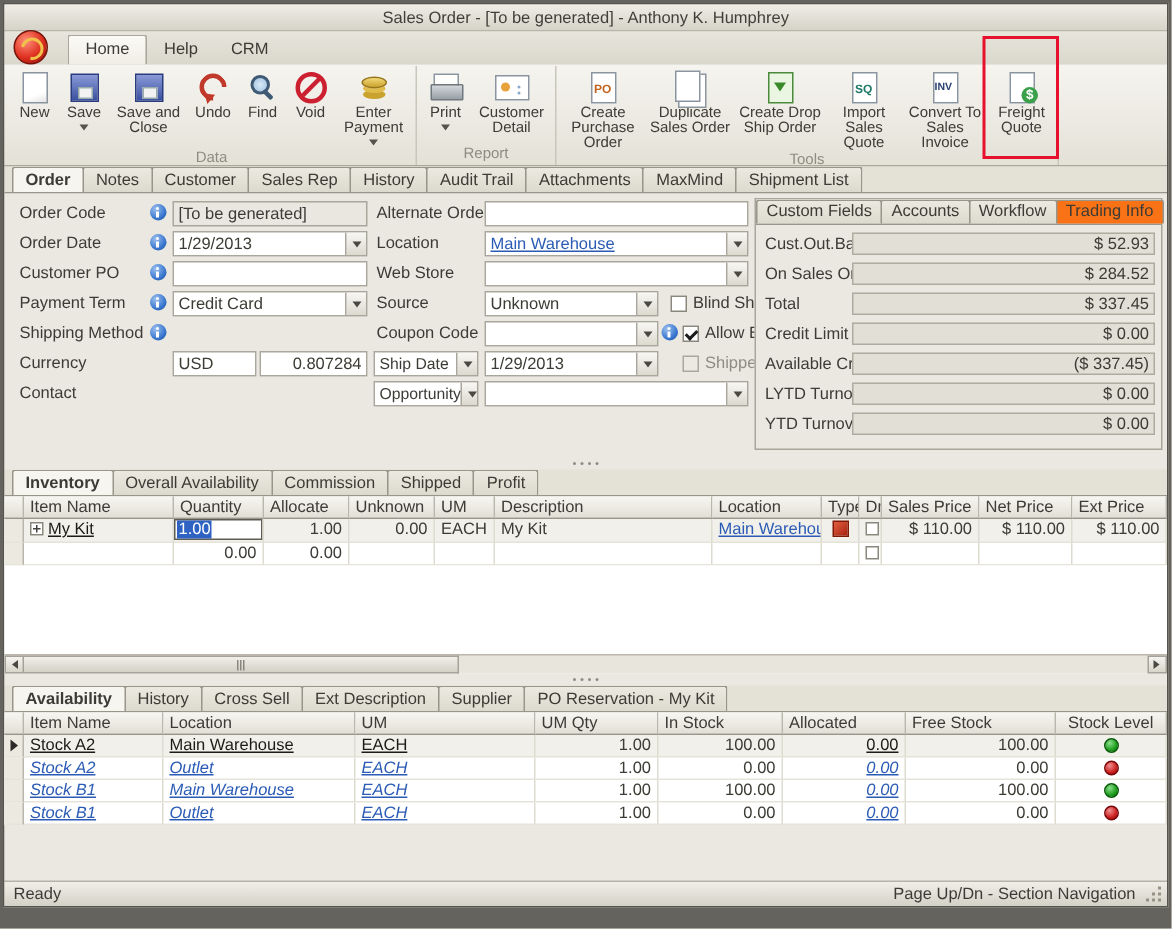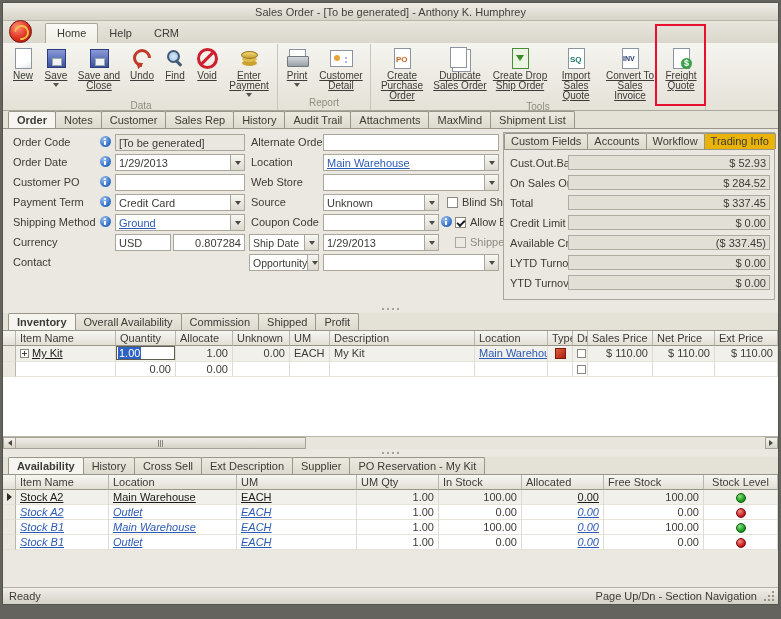--- a/index.html
+++ b/index.html
@@ -17,21 +17,21 @@
   .orb::after { content:""; position:absolute; left:4px; top:4px; width:11px; height:11px; border:2px solid #f0c24a; border-left-color:transparent; border-radius:50%; transform:rotate(-35deg); }
   .rtab { padding:3px 11px 4px; font-size:11px; color:#3c3b35; }
   .rtab.active { background:linear-gradient(#fbfaf6,#efede4); border:1px solid #aaa79c; border-bottom:none; border-radius:2px 2px 0 0; }
 
   
   .ribbon-body { height:68px; background:linear-gradient(#f5f4ef,#e4e1d7); border-bottom:1px solid #aaa79c; display:flex; padding:1px 2px 0; flex:0 0 auto; }
   .rgroup { display:flex; flex-direction:column; border-right:1px solid #c9c6bb; padding:0 2px; }
   .rbtns { display:flex; flex:1; align-items:stretch; }
   .rcaption { height:13px; text-align:center; font-size:10px; color:#8f8c81; line-height:12px; }
   .rbtn { display:flex; flex-direction:column; align-items:center; padding:2px 2px 0; font-size:10px; line-height:10px; text-align:center; color:#3c3b35; }
-  .rlabel { display:block;text-decoration:underline; }
+  .rlabel { display:block; }
   .dd { width:0; height:0; border:3px solid transparent; border-top:4px solid #55544c; margin-top:2px; }
   .rbtn.freight { position:relative; }
   .rbtn.freight::after { content:""; position:absolute; left:-4px; right:-3px; top:-20px; bottom:-5px; border:2px solid #e8112d; pointer-events:none; z-index:9; }
 
   
   .ric { width:26px; height:24px; position:relative; display:flex; align-items:center; justify-content:center; margin-bottom:1px; }
   .sheet::before { content:""; position:absolute; left:5px; top:2px; width:15px; height:19px; background:#fff; border:1px solid #8a95a0; }
   .i-new::before { content:""; width:15px; height:19px; background:linear-gradient(160deg,#fff 70%,#e4e4e4); border:1px solid #8a95a0; }
   .i-save::before, .i-saveclose::before { content:""; width:17px; height:17px; background:linear-gradient(#8a9ad8,#3a50a0); border:1px solid #2a3c7e; }
   .i-save::after, .i-saveclose::after { content:""; position:absolute; left:9px; bottom:4px; width:8px; height:6px; background:#f2f2f2; border:1px solid #9aa; }
@@ -74,21 +74,21 @@
   .cb { position:absolute; display:flex; align-items:center; gap:4px; white-space:nowrap; }
   .cb .box { width:11px; height:11px; background:#fff; border:1px solid #8a877d; position:relative; flex:0 0 auto; }
   .cb.checked .box::after { content:""; position:absolute; left:1px; top:2px; width:6px; height:3px; border-left:2px solid #1c1c1c; border-bottom:2px solid #1c1c1c; transform:rotate(-45deg); }
   .cb.disabled .box { background:#ece9e2; border-color:#aaa79c; }
   .cb.disabled .cb-label { color:#8f8c82; }
 
   
   .tpanel { position:absolute; left:500px; top:3px; width:272px; height:168px; border:1px solid #a8a59b; background:#eae8e1; }
   .tpanel-tabs { height:17px; display:flex; align-items:flex-end; border-bottom:1px solid #98958a; background:#e2dfd5; }
   .ttab { border:1px solid #98958a; border-bottom:none; padding:1px 6px 2px; background:linear-gradient(#ece9e0,#dcd9ce); margin-right:-1px; border-radius:2px 2px 0 0; white-space:nowrap; font-size:11px; }
-  .ttab.active { background:#eab308; }
+  .ttab.active { background:#f97316; }
   .trow-lbl { position:absolute; left:6px; white-space:nowrap; }
   .tbox { position:absolute; left:64px; width:202px; height:15px; background:#e2dfd6; border:1px solid #aeab a0; border:1px solid #aeaba0; text-align:right; padding:1px 3px 0 0; }
 
   
   .split { height:8px; background:#eae8e1; display:flex; align-items:center; justify-content:center; flex:0 0 auto; }
   .split i { width:2px; height:2px; border-radius:50%; background:#8f8c82; box-shadow:5px 0 0 #8f8c82, 10px 0 0 #8f8c82, 15px 0 0 #8f8c82; margin-left:-15px; display:block; }
 
   
   .grid { background:#fff; flex:0 0 auto; position:relative; }
   .ghr, .gr { display:flex; }
@@ -273,24 +273,20 @@
 
     <span class="lbl" style="left:10px;top:67px">Payment Term</span>
     <span class="info" style="left:97px;top:67px"></span>
     <div class="fld" style="left:112px;top:65px;width:130px">
       <span>Credit Card</span>
       <span class="arrow-btn"></span>
     </div>
 
     <span class="lbl" style="left:10px;top:87px">Shipping Method</span>
     <span class="info" style="left:97px;top:87px"></span>
-    <div class="fld" style="left:112px;top:85px;width:130px">
-      <span class="link">Ground</span>
-      <span class="arrow-btn"></span>
-    </div>
 
     <span class="lbl" style="left:10px;top:107px">Currency</span>
     <div class="fld" style="left:112px;top:105px;width:56px">
       <span>USD</span>
     </div>
     <div class="fld num" style="left:170px;top:105px;width:72px">
       <span>0.807284</span>
     </div>
 
     <span class="lbl" style="left:10px;top:127px">Contact</span>

